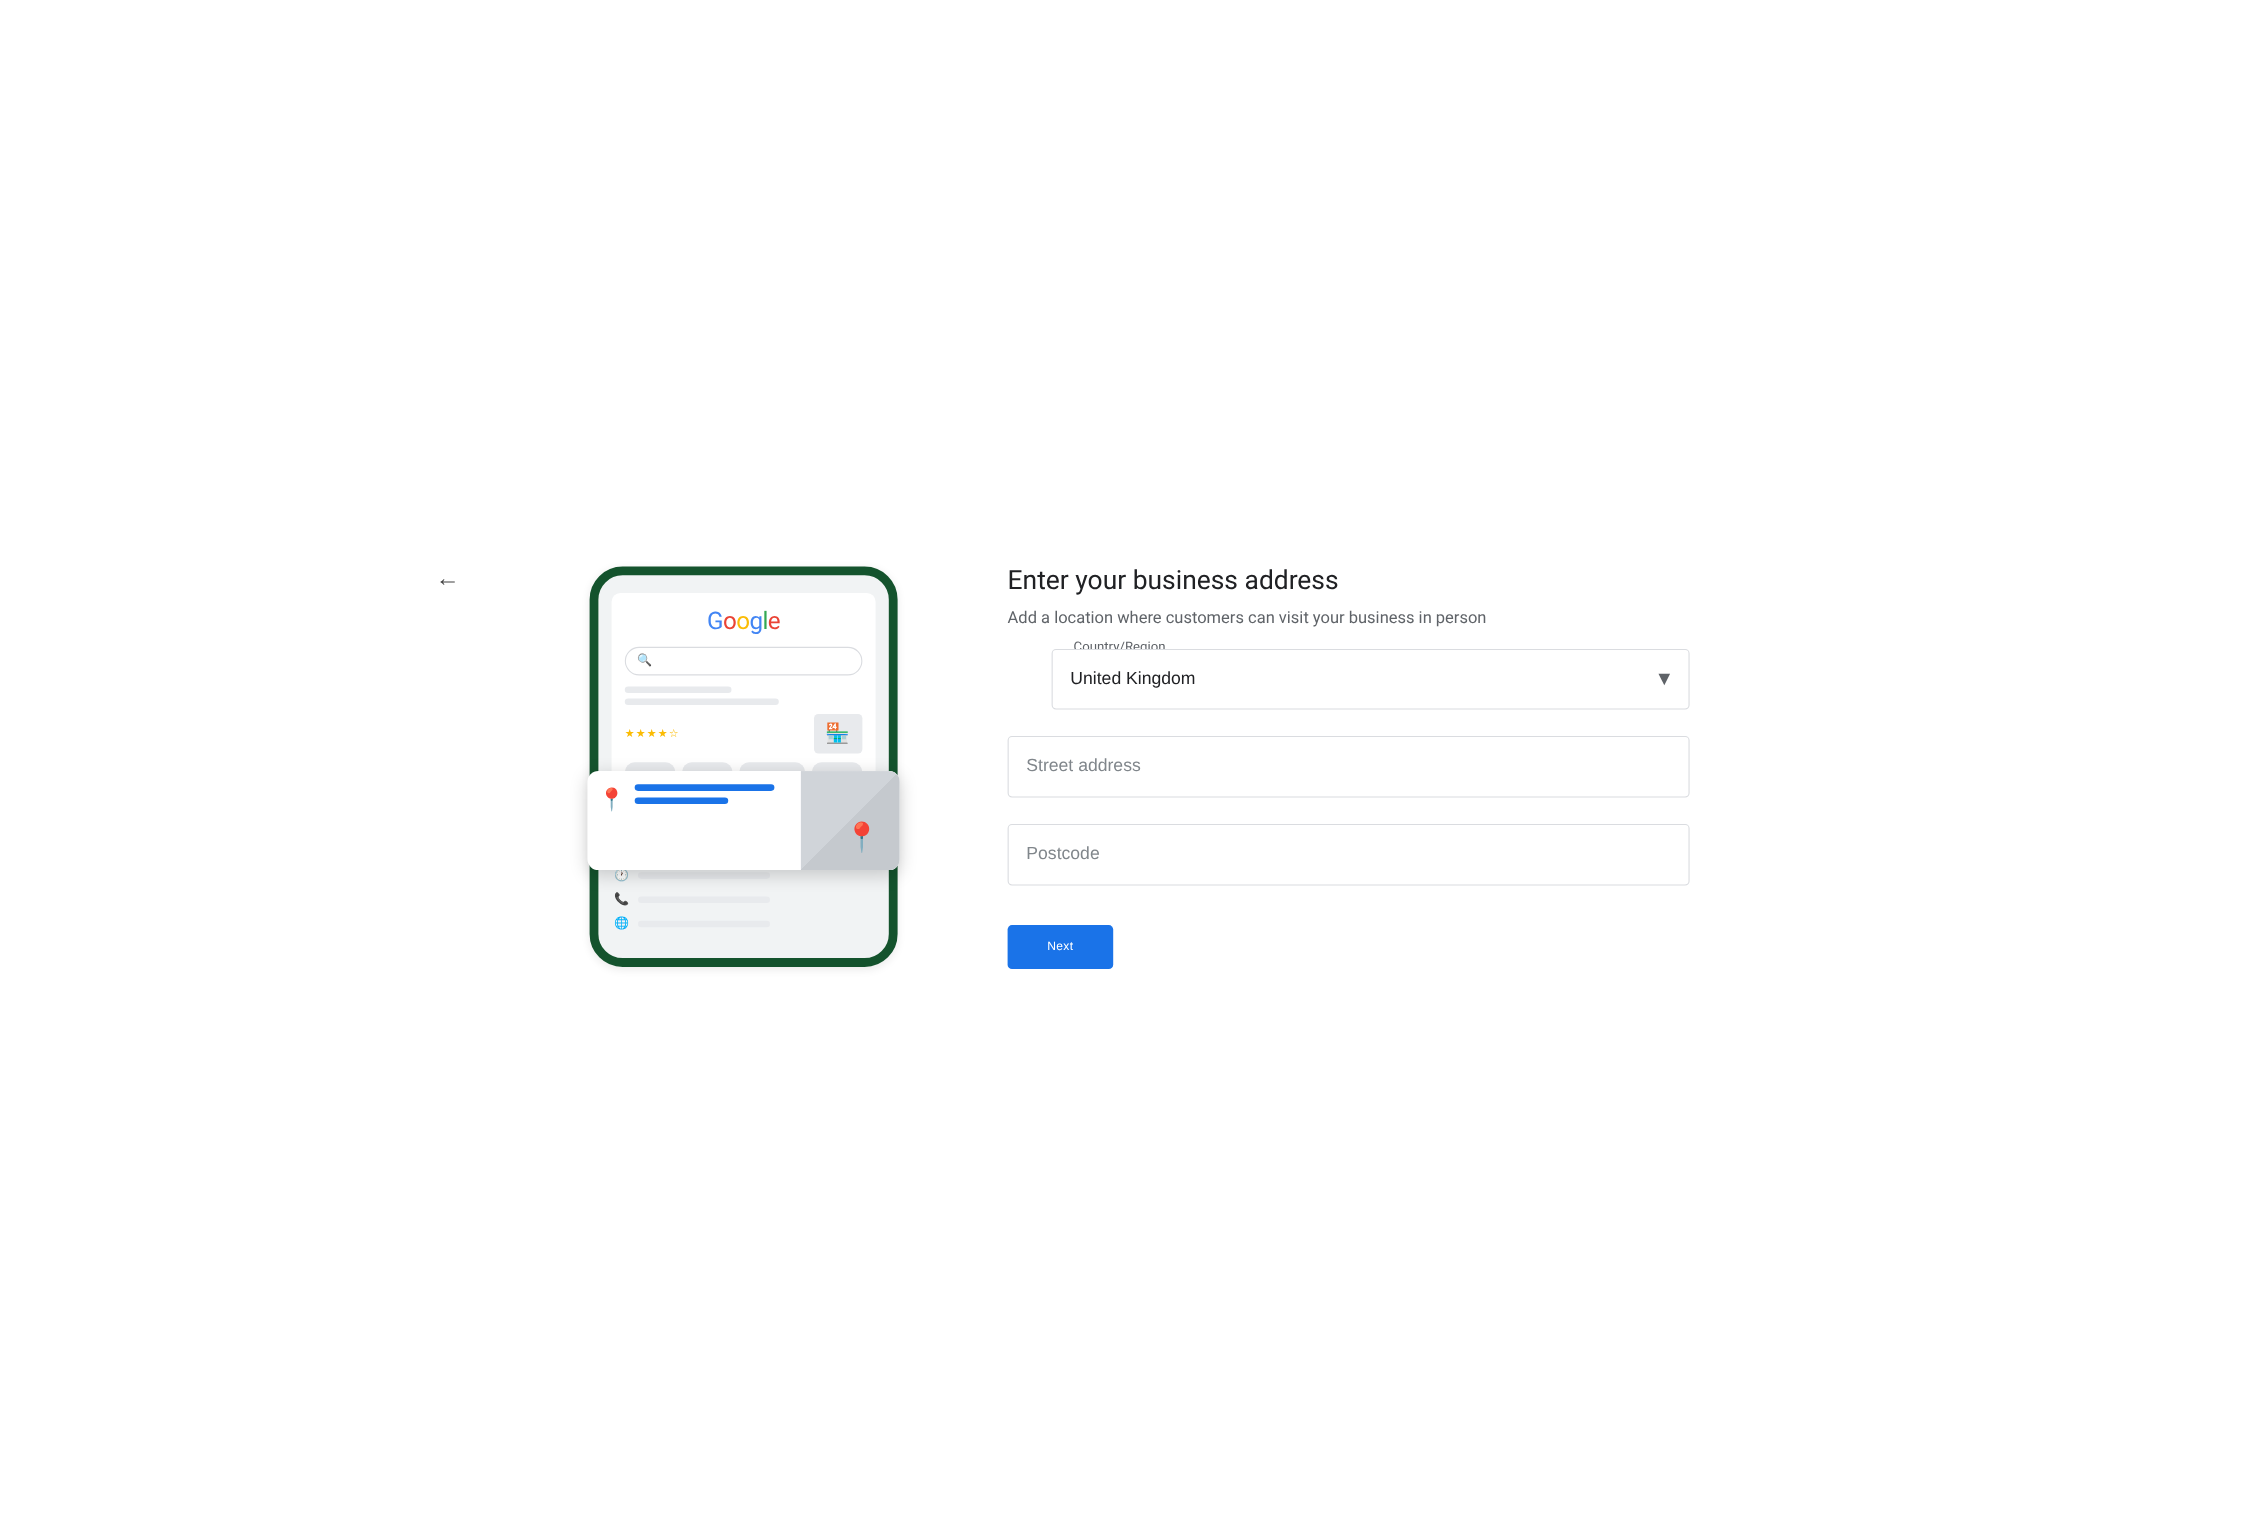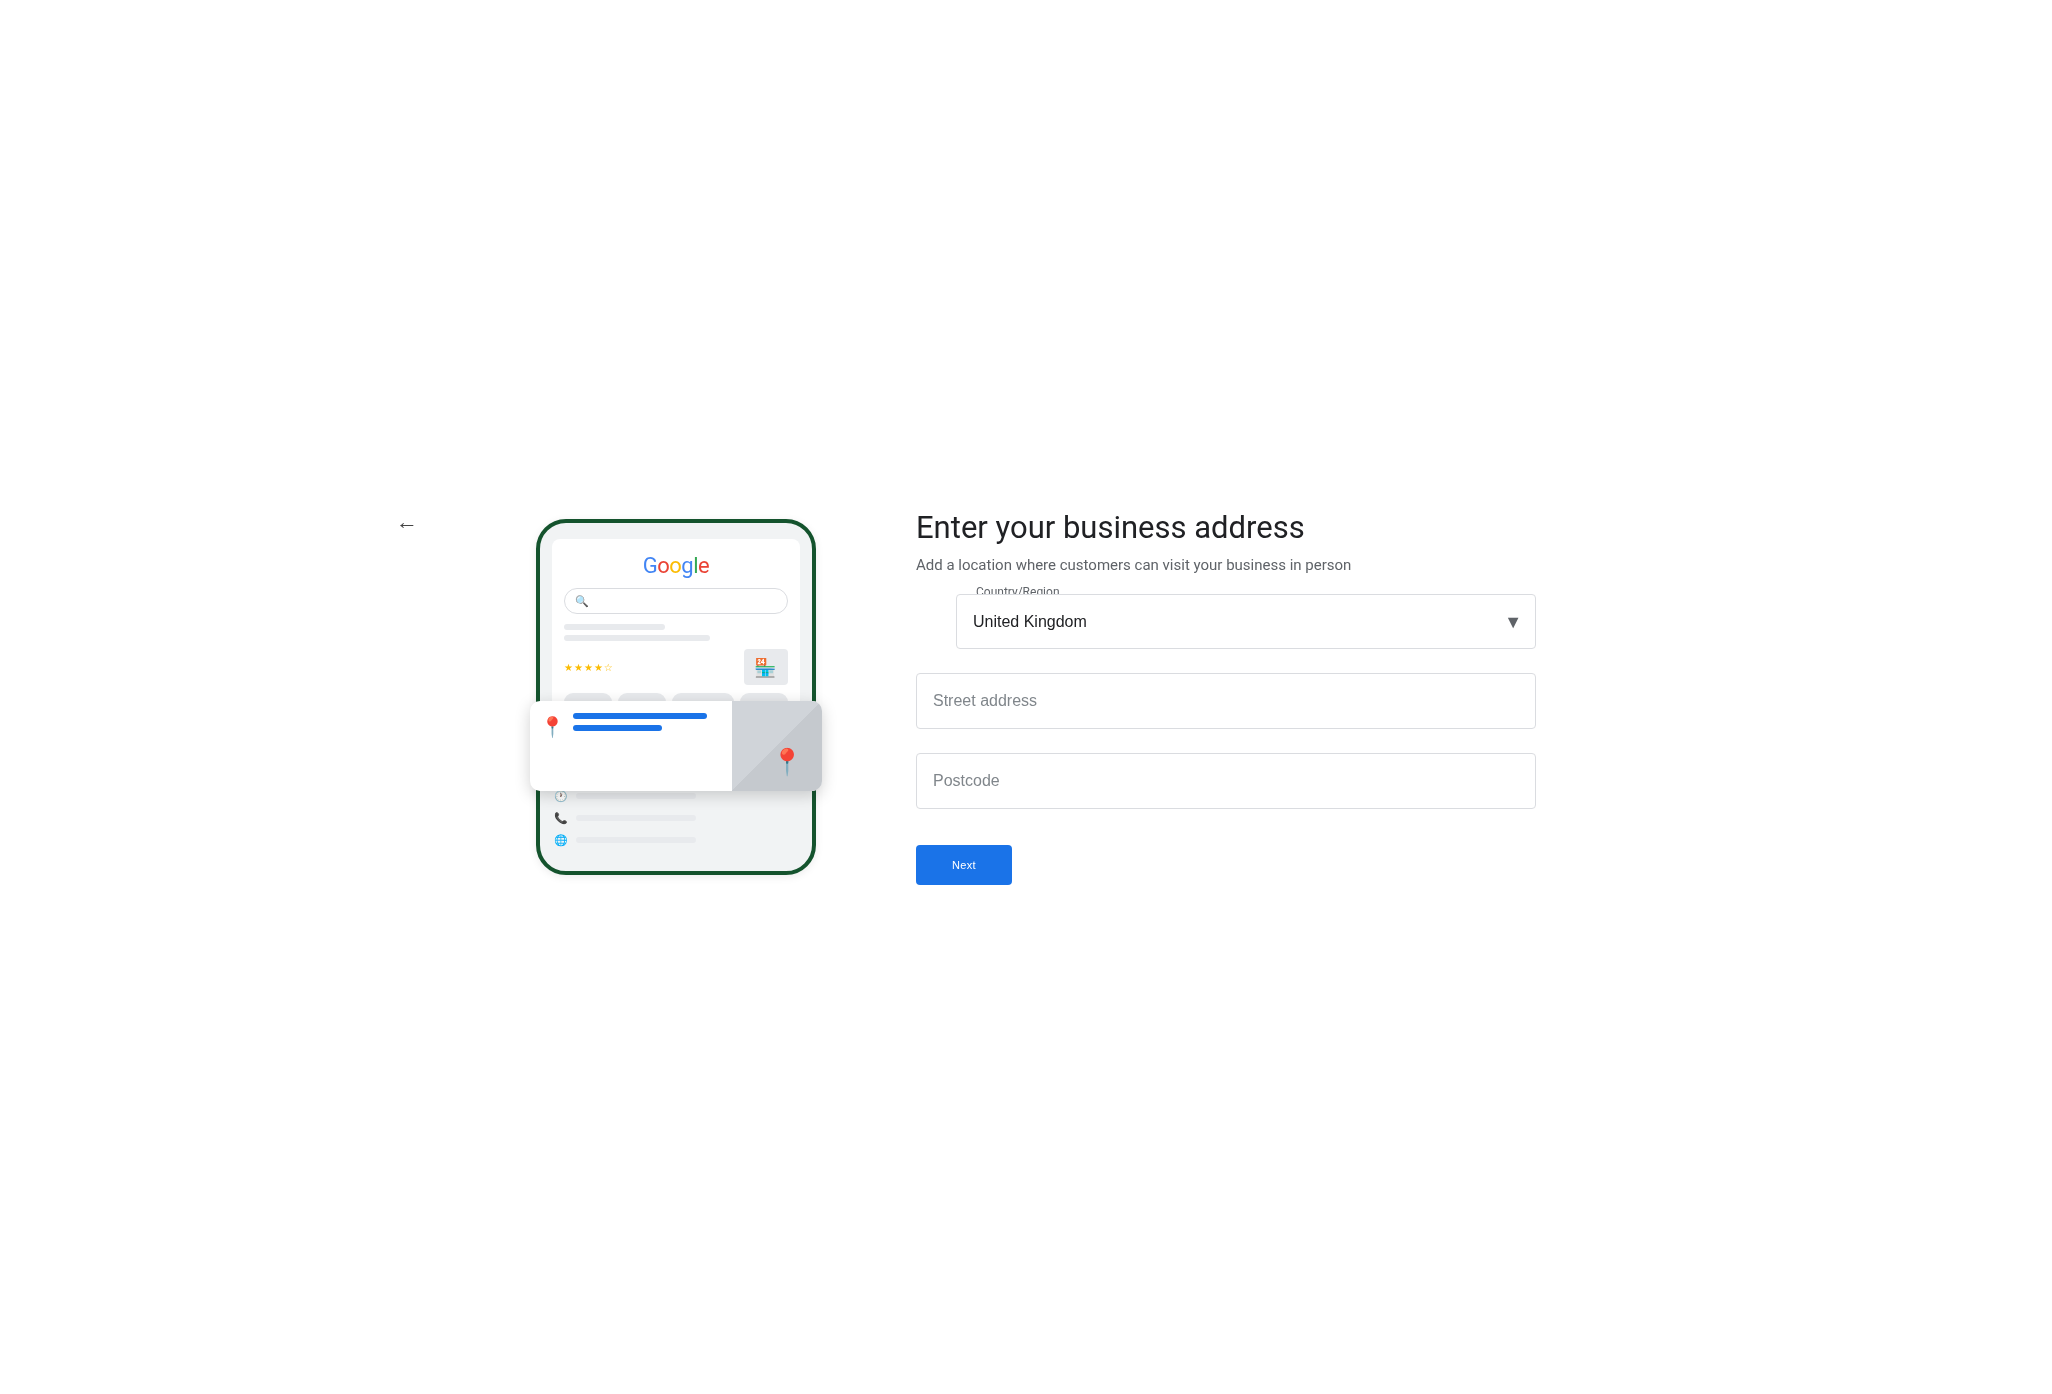--- a/index.html
+++ b/index.html
@@ -33,21 +33,21 @@
     }
     
     .phone-illustration {
       flex: 0 0 auto;
       width: 320px;
       position: relative;
     }
     .phone-outer {
       background: #f1f3f4;
       border-radius: 30px;
-      border: 4px solid #14532d;
+      border: 8px solid #14532d;
       padding: 16px 12px;
       width: 280px;
       margin: 0 auto;
       position: relative;
       box-shadow: 0 2px 8px rgba(0,0,0,0.08);
     }
     .phone-screen {
       background: #fff;
       border-radius: 8px;
       overflow: hidden;
@@ -237,21 +237,21 @@
       border-radius: 3px;
       width: 120px;
     }
 
     
     .form-section {
       flex: 1;
       max-width: 620px;
     }
     .form-title {
-      font-size: 31px;
+      font-size: 24px;
       font-weight: 400;
       color: #202124;
       margin-bottom: 10px;
       line-height: 1.2;
     }
     .form-subtitle {
       font-size: 15px;
       color: #5f6368;
       margin-bottom: 20px;
     }

